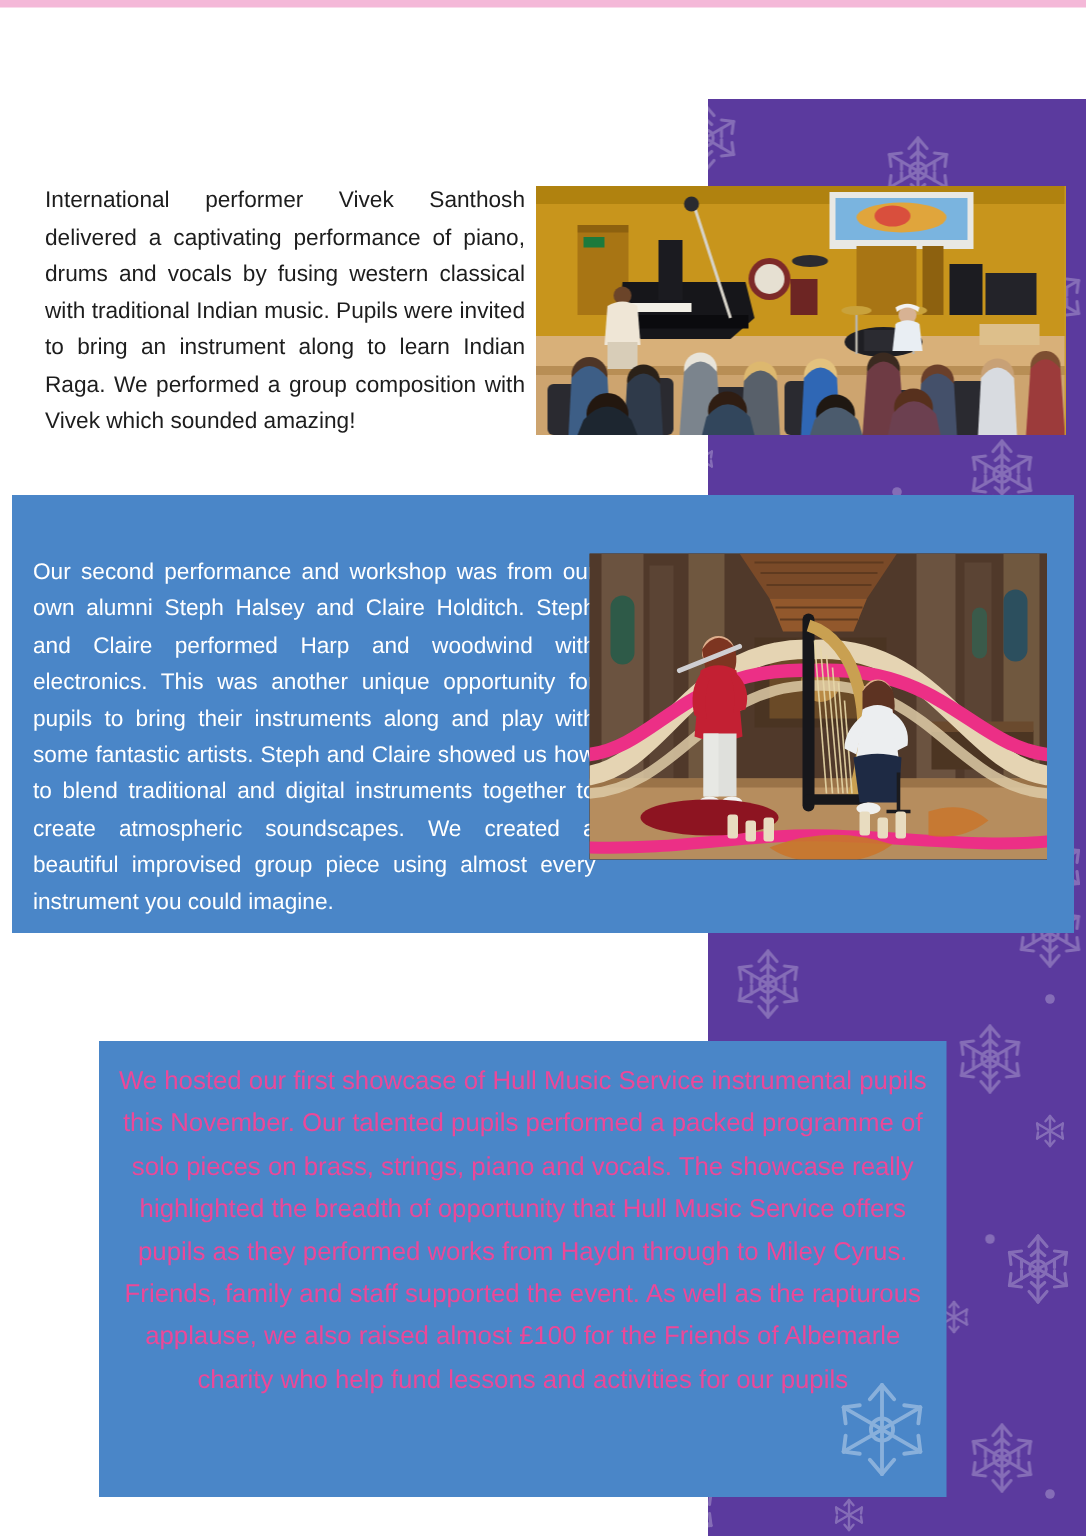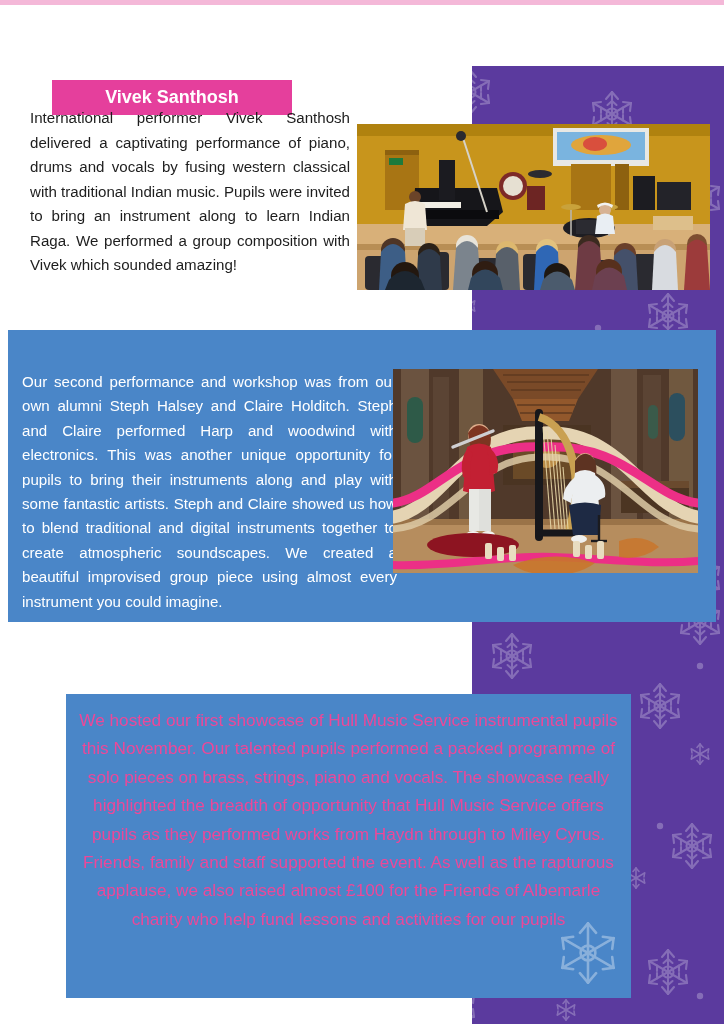--- a/index.html
+++ b/index.html
@@ -69,21 +69,21 @@
   }
 
   
   .banner-1 {
     left: 52px; top: 80px;
     width: 240px; height: 35px;
     font-size: 18px;
   }
   .body-1 {
     position: absolute;
-    left: 30px; top: 106px;
+    left: 30px; top: 122px;
     width: 320px;
     color: #1d1d1d;
     font-size: 15.1px;
     line-height: 24.5px;
     text-align: justify;
     text-justify: inter-word;
   }
   .photo-1 {
     position: absolute;
     left: 357px; top: 124px;
@@ -312,23 +312,20 @@
         <use href="#dot" x="340" y="952"></use>
       </g>
     </svg>
   </div>
 
   <div class="white-panel"></div>
 
   <div class="top-strip"></div>
 
 
-  <div class="banner banner-1">
-    <span>Vivek Santhosh</span>
-  </div>
 
   <div class="body-1">International performer Vivek Santhosh delivered a captivating performance of piano, drums and vocals by fusing western classical with traditional Indian music. Pupils were invited to bring an instrument along to learn Indian Raga. We performed a group composition with Vivek which sounded amazing!</div>
 
   <div class="photo-1">
     <svg viewBox="0 0 353 166" xmlns="http://www.w3.org/2000/svg" aria-hidden="true">
 
       <rect x="0" y="0" width="353" height="108" fill="#c8951c"></rect>
       <rect x="0" y="0" width="353" height="12" fill="#b0820f"></rect>
 
       <rect x="196" y="4" width="96" height="38" fill="#e8e8e4"></rect>

